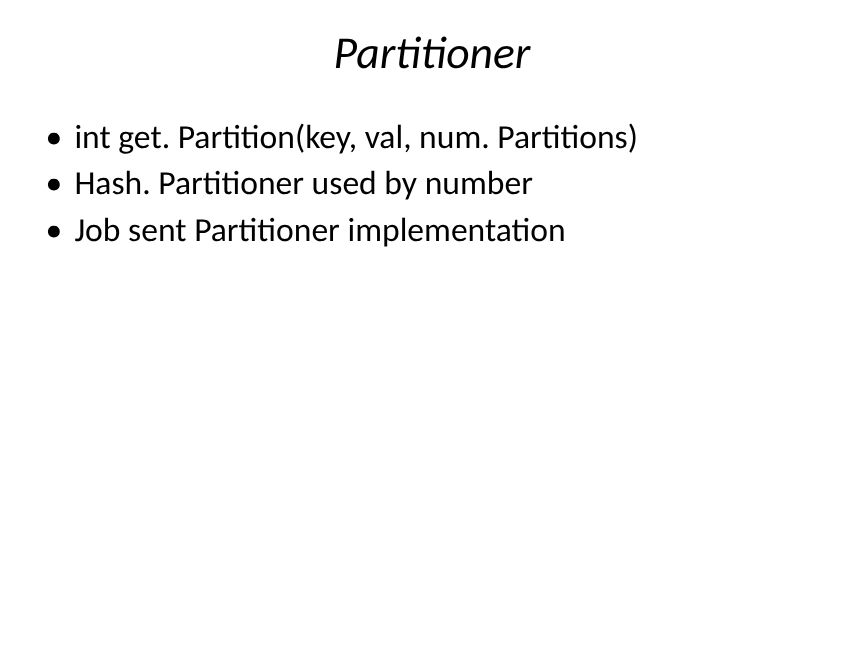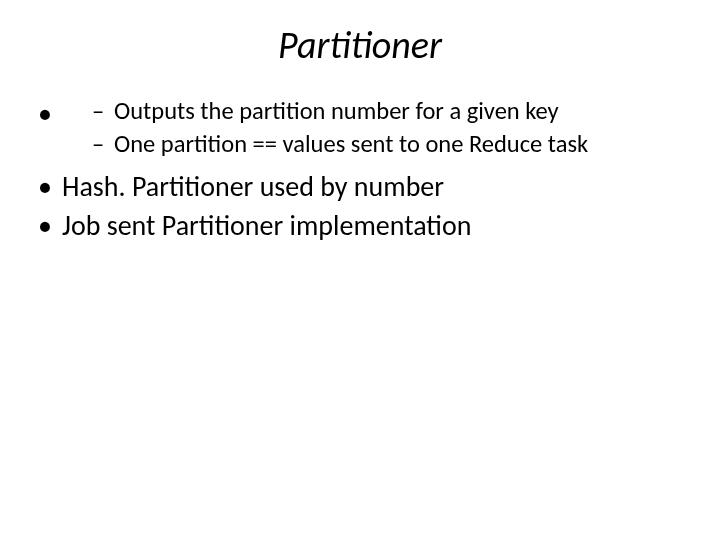--- a/index.html
+++ b/index.html
@@ -64,24 +64,21 @@
 </style>
 </head>
 <body>
 
 <div class="slide">
   <div class="title">Partitioner</div>
 
   <ul class="level1">
 
     <li>
-      <ul class="level2">
-        <li><span>Outputs the partition number for a given key</span></li>
-        <li><span>One partition == values sent to one Reduce task</span></li>
-      </ul>
+      <span>int get. Partition(key, val, num. Partitions)</span>
     </li>
 
     <li>
       <span class="ital">Hash. Partitioner</span><span> used by number</span>
     </li>
 
     <li>
       <span class="ital">Job</span><span> sent </span><span class="ital">Partitioner</span><span> implementation</span>
     </li>
 

